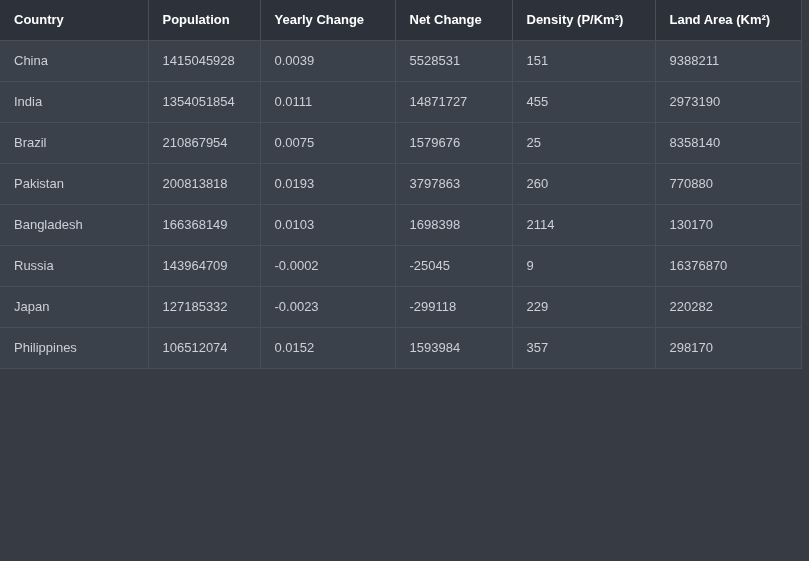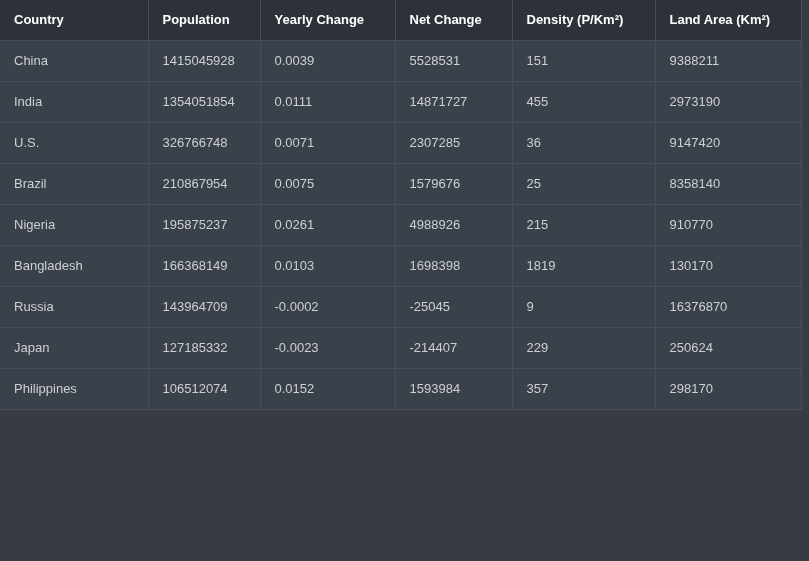--- a/index.html
+++ b/index.html
@@ -105,66 +105,58 @@
       </tr>
       <tr>
         <td>India</td>
         <td>1354051854</td>
         <td>0.0111</td>
         <td>14871727</td>
         <td>455</td>
         <td>2973190</td>
       </tr>
       <tr>
-        <td>U.S.</td>
-        <td>326766748</td>
-        <td>0.0071</td>
-        <td>2307285</td>
-        <td>36</td>
-        <td>9147420</td>
-      </tr>
-      <tr>
         <td>Brazil</td>
         <td>210867954</td>
         <td>0.0075</td>
         <td>1579676</td>
         <td>25</td>
         <td>8358140</td>
       </tr>
       <tr>
-        <td>Nigeria</td>
-        <td>195875237</td>
-        <td>0.0261</td>
-        <td>4988926</td>
-        <td>215</td>
-        <td>910770</td>
+        <td>Pakistan</td>
+        <td>200813818</td>
+        <td>0.0193</td>
+        <td>3797863</td>
+        <td>260</td>
+        <td>770880</td>
       </tr>
       <tr>
         <td>Bangladesh</td>
         <td>166368149</td>
         <td>0.0103</td>
         <td>1698398</td>
-        <td>1819</td>
+        <td>2114</td>
         <td>130170</td>
       </tr>
       <tr>
         <td>Russia</td>
         <td>143964709</td>
         <td>-0.0002</td>
         <td>-25045</td>
         <td>9</td>
         <td>16376870</td>
       </tr>
       <tr>
         <td>Japan</td>
         <td>127185332</td>
         <td>-0.0023</td>
-        <td>-214407</td>
+        <td>-299118</td>
         <td>229</td>
-        <td>250624</td>
+        <td>220282</td>
       </tr>
       <tr>
         <td>Philippines</td>
         <td>106512074</td>
         <td>0.0152</td>
         <td>1593984</td>
         <td>357</td>
         <td>298170</td>
       </tr>
     </tbody>

